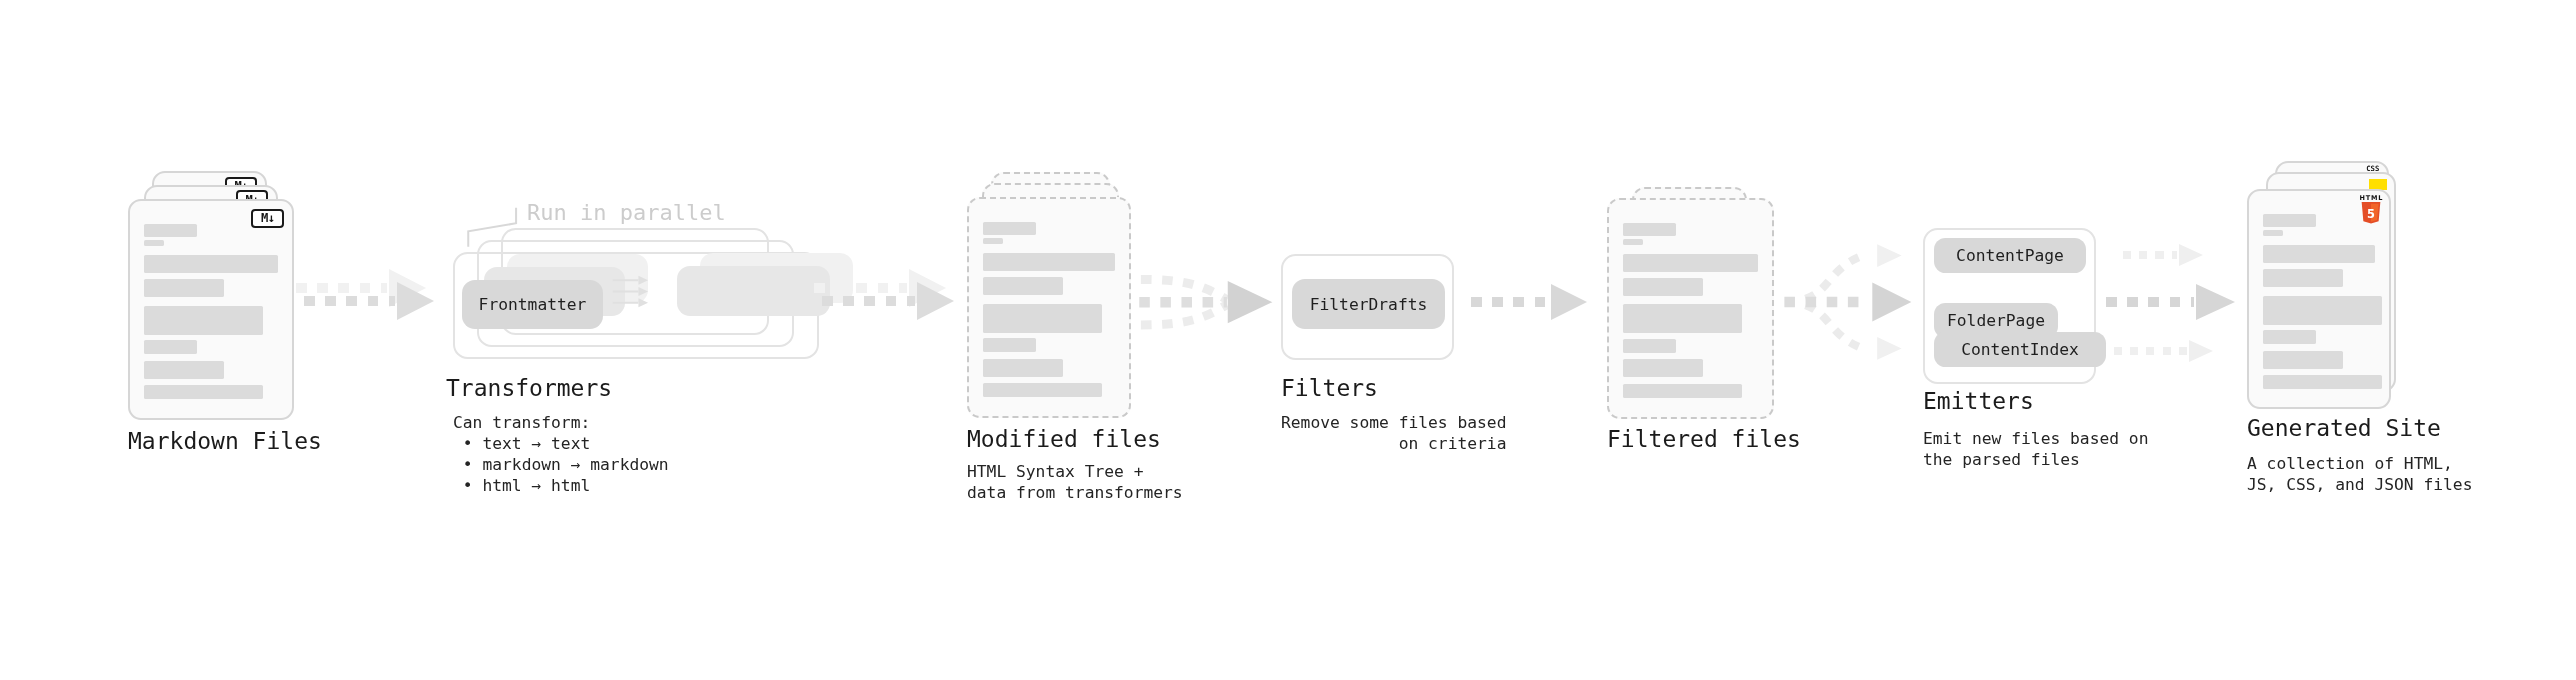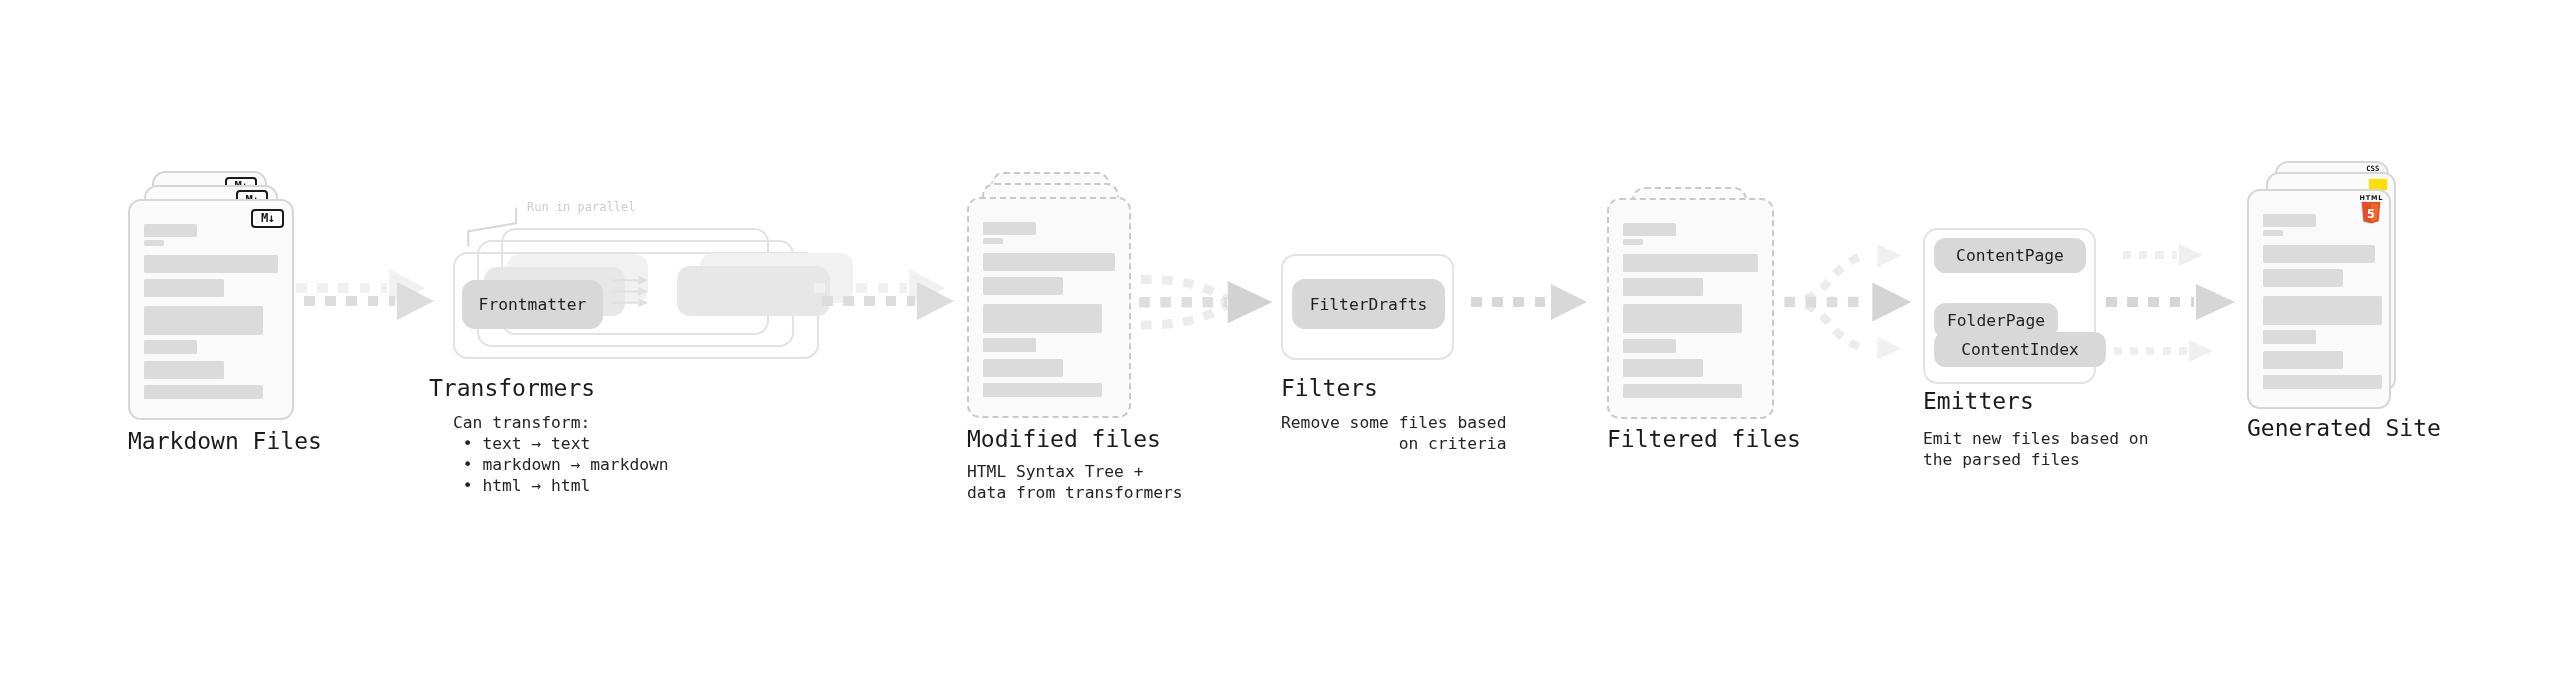--- a/index.html
+++ b/index.html
@@ -42,21 +42,21 @@
   .chunky .dash{height:var(--dh,10.6px);
       background:repeating-linear-gradient(90deg,var(--c,#dcdcdc) 0 var(--sq,10.6px),transparent var(--sq,10.6px) calc(var(--sq,10.6px)*2));}
   .chunky .head{width:0;height:0;margin-left:2.4px;
       border-top:var(--hh,19.5px) solid transparent;
       border-bottom:var(--hh,19.5px) solid transparent;
       border-left:var(--hw,37px) solid var(--c,#dcdcdc);}
 
   
   .title{position:absolute;font-size:23px;font-weight:500;color:#1b1b1b;line-height:28px;white-space:nowrap;}
   .desc{position:absolute;font-size:16.3px;font-weight:400;color:#242424;line-height:21px;white-space:pre-wrap;}
-  .note{position:absolute;font-size:12px;color:#cccccc;white-space:nowrap;}
+  .note{position:absolute;font-size:22px;color:#cccccc;white-space:nowrap;}
 </style>
 </head>
 <body>
 
 <div class="canvas">
 
   <div class="abs" style="left:128px;top:171px;width:171px;height:249px;">
     <div class="doc" style="left:24.4px;top:0;width:115px;height:221px;z-index:1;">
       <span class="mdb" style="right:8.1px;top:4.1px;">M↓</span>
     </div>
@@ -108,21 +108,21 @@
       <line x1="2" y1="23" x2="34" y2="23"></line>
         <polygon points="34,17.5 46,23 34,28.5" stroke="none"></polygon>
       <line x1="2" y1="37" x2="34" y2="37"></line>
         <polygon points="34,31.5 46,37 34,42.5" stroke="none"></polygon>
     </g>
   </svg>
 
   <div class="ghost g2" style="left:700px;top:253px;width:153px;height:50px;"></div>
   <div class="ghost g1" style="left:677px;top:266px;width:153px;height:50px;"></div>
 
-  <div class="title" style="left:429px;top:374px;">Transformers</div>
+  <div class="title" style="left:446px;top:374px;">Transformers</div>
   <div class="desc" style="left:453px;top:412px;">Can transform:
  • text → text
  • markdown → markdown
  • html → html</div>
 
   <div class="chunky" style="left:814px;top:269px;--c:#f1f1f1;">
     <div class="dash" style="width:93px;"></div>
       <div class="head"></div>
   </div>
   <div class="chunky" style="left:822px;top:282px;--c:#dcdcdc;">
@@ -240,15 +240,17 @@
           <div class="bar" style="width: 100%; height: 18px; margin-top: 9px;"></div>
           <div class="bar" style="width: 80px; height: 18px; margin-top: 6.5px;"></div>
           <div class="bar" style="width: 119px; height: 29px; margin-top: 8.1px;"></div>
           <div class="bar" style="width: 53px; height: 14px; margin-top: 5.7px;"></div>
           <div class="bar" style="width: 80px; height: 18px; margin-top: 6.5px;"></div>
           <div class="bar" style="width: 119px; height: 14px; margin-top: 6.5px;"></div>
         </div>
     </div>
   </div>
   <div class="title" style="left:2247px;top:414px;">Generated Site</div>
+  <div class="desc" style="left:2247px;top:453px;">A collection of HTML,
+JS, CSS, and JSON files</div>
 
 </div>
 
 
 </body></html>

